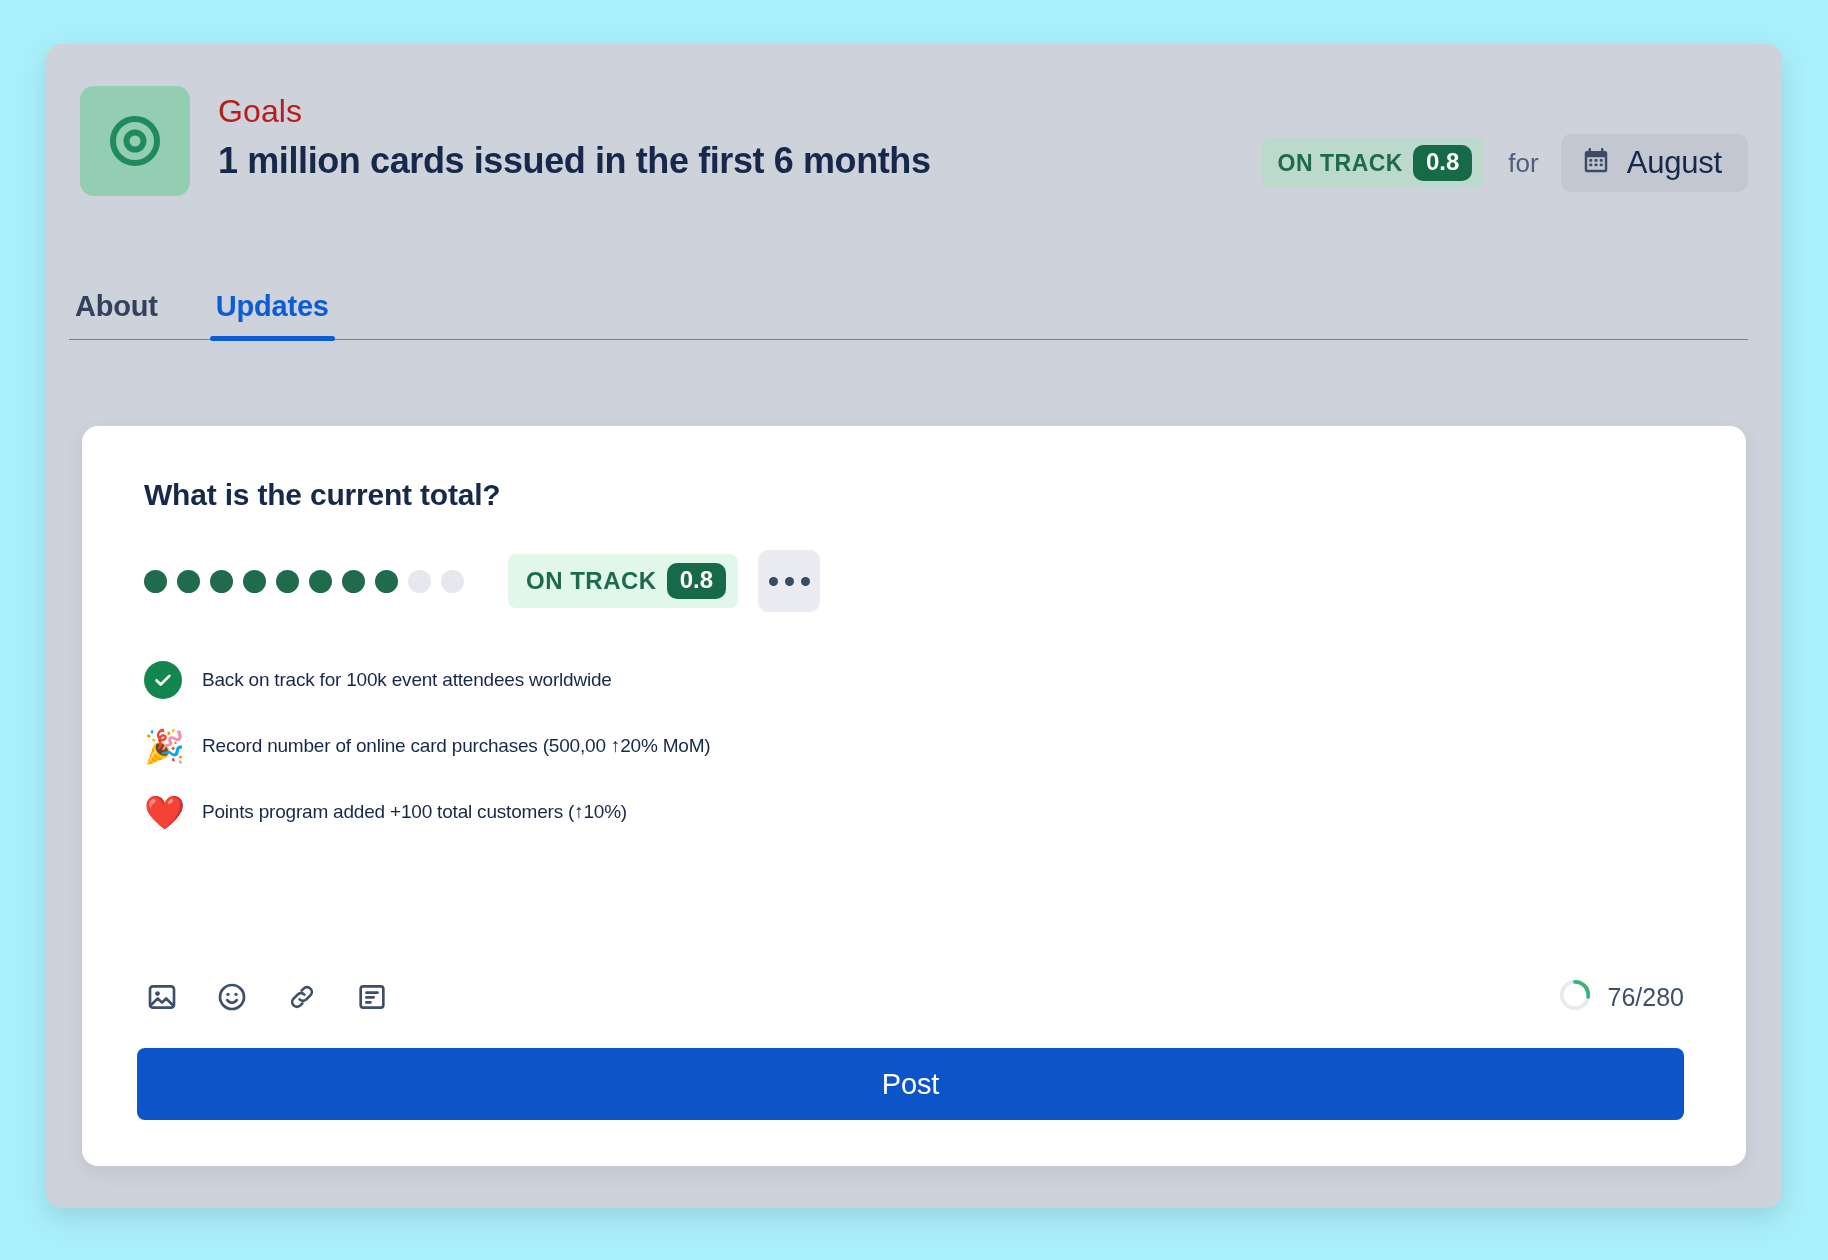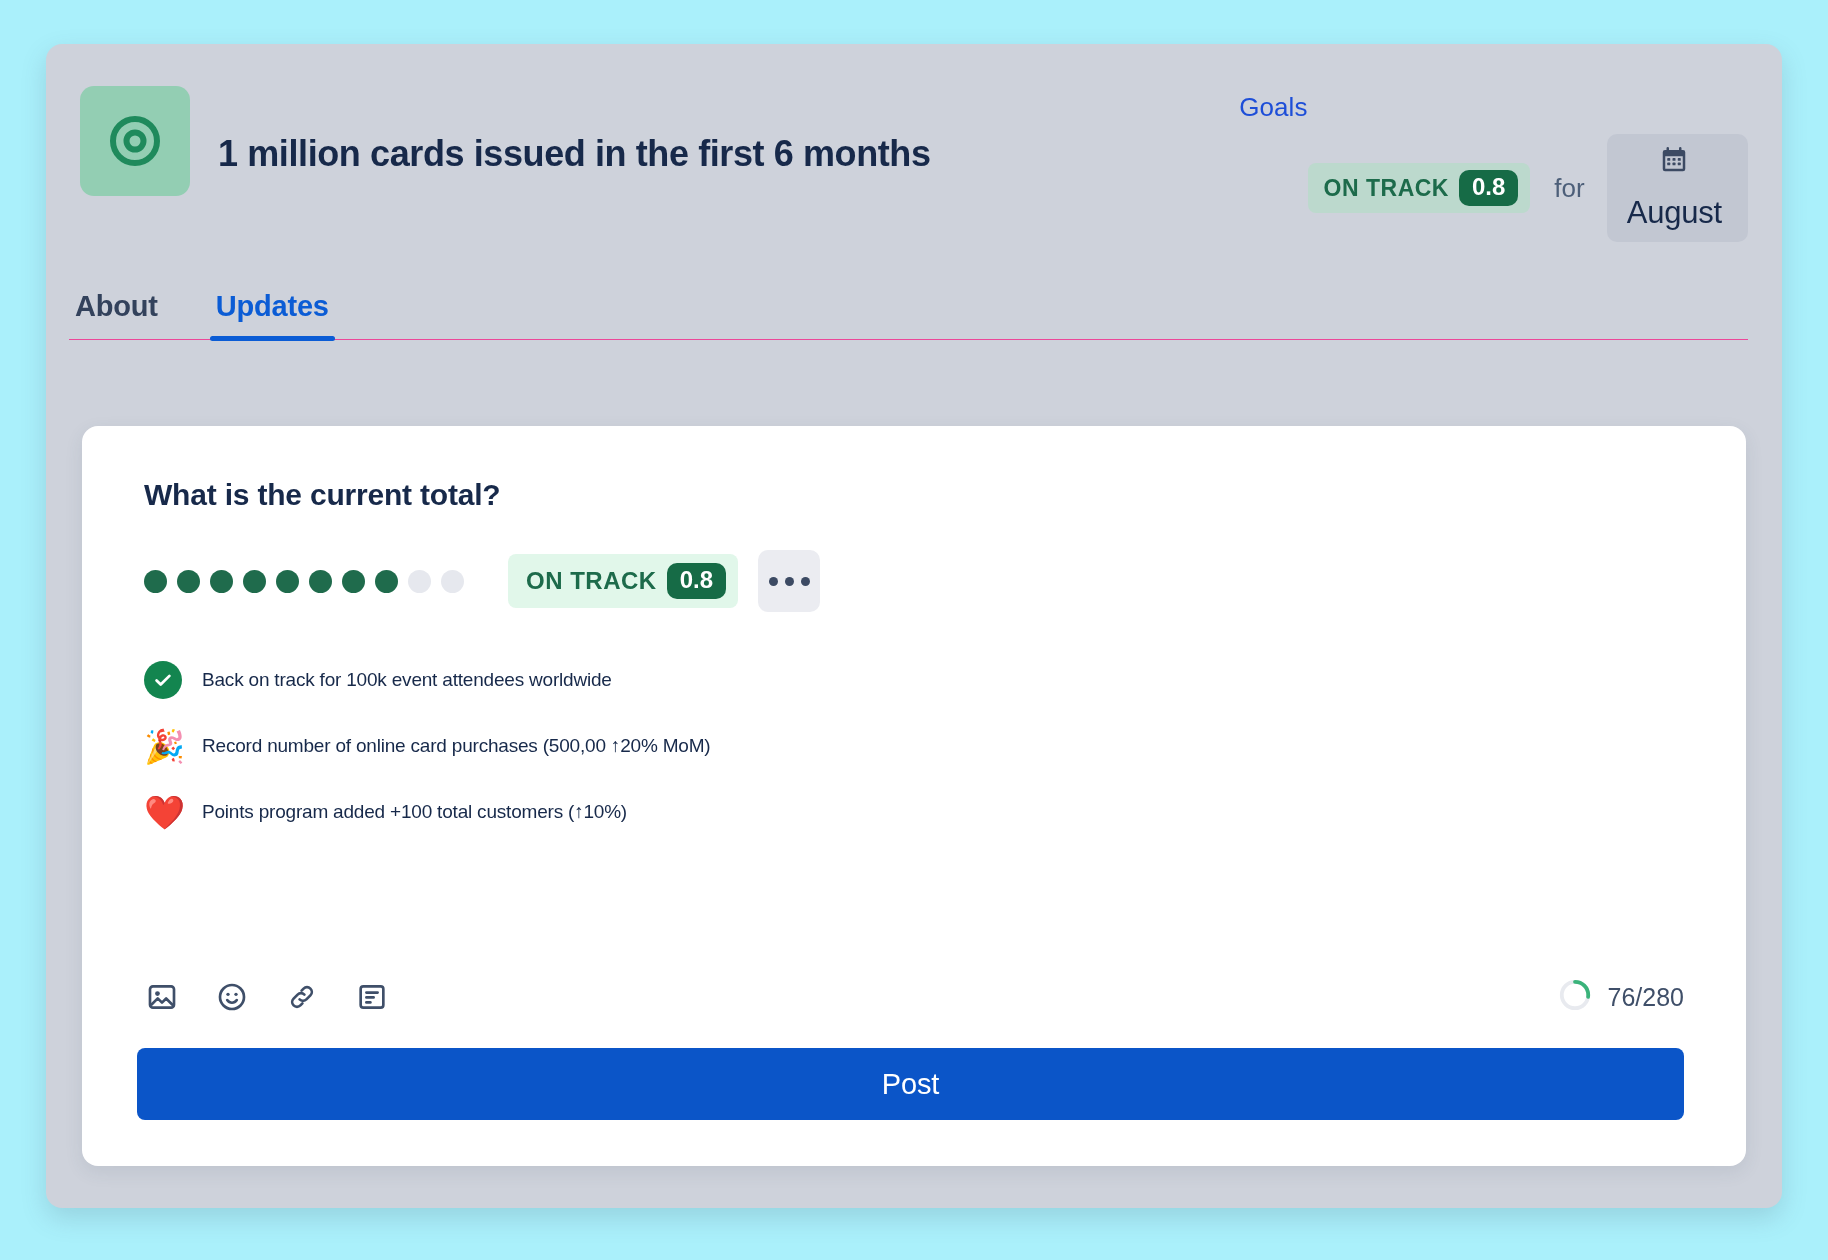--- a/index.html
+++ b/index.html
@@ -51,25 +51,24 @@
   }
 
   .header-text {
     margin-left: 28px;
     flex: 1 1 auto;
     min-width: 0;
     padding-top: 6px;
   }
 
   .eyebrow {
-    font-size: 26px;
-    color: #1d4ed8;
+    font-size: 32px;
+    color: #b91c1c;
     letter-spacing: .1px;
     line-height: 1.2;
-    text-align: right;
   }
 
   .goal-title {
     margin-top: 10px;
     font-size: 36px;
     font-weight: 700;
     color: #17294a;
     letter-spacing: -0.4px;
     line-height: 1.18;
     white-space: nowrap;
@@ -118,21 +117,20 @@
     margin: 0 22px 0 24px;
   }
 
   .month-chip {
     display: inline-flex;
     align-items: center;
     gap: 16px;
     background: #c2c7d2;
     border-radius: 10px;
     padding: 11px 26px 11px 20px;
-    flex-direction: column;
   }
   .month-chip .month-name {
     font-size: 31px;
     color: #17294a;
     letter-spacing: -0.2px;
   }
 
   
   .tabs {
     position: absolute;

